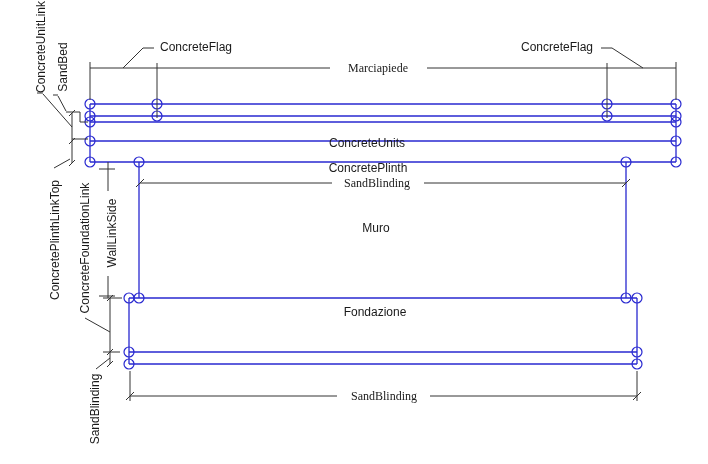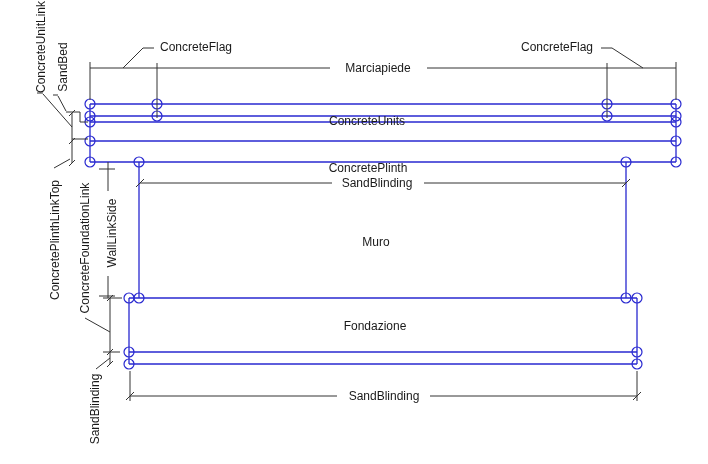--- a/index.html
+++ b/index.html
@@ -14,21 +14,21 @@
     font-family:"Liberation Sans","DejaVu Sans",sans-serif;
     font-size:12px;line-height:12px;color:var(--text);
     overflow:hidden;
   }
   #geom{position:absolute;left:0;top:0;}
   .blue{stroke:var(--element-blue);fill:none;stroke-width:1.3px;}
   .node{stroke:var(--element-blue);fill:none;stroke-width:1.2px;}
   .blk{stroke:var(--annotation-black);fill:none;stroke-width:1px;}
   .hlabel{position:absolute;white-space:nowrap;transform:translate(-50%,-50%);}
   .vlabel{position:absolute;white-space:nowrap;transform:translate(-50%,-50%) rotate(-90deg);}
-  .dimlabel{background:var(--background);padding:0 3px;}
+  .dimlabel{background:var(--background);padding:0 3px;font-family:Liberation Serif, serif;}
 </style>
 </head>
 <body>
 
 <div id="stage">
 
   <svg id="geom" width="708" height="464" viewBox="0 0 708 464">
 
     <g>
       <path class="blue" d="M90,104 H676"></path>
@@ -148,20 +148,20 @@
   <span class="vlabel" style="left:41px;top:47px">ConcreteUnitLink</span>
   <span class="vlabel" style="left:63px;top:67px">SandBed</span>
   <span class="vlabel" style="left:55px;top:240px">ConcretePlinthLinkTop</span>
   <span class="vlabel" style="left:85px;top:248px">ConcreteFoundationLink</span>
   <span class="vlabel" style="left:112px;top:233px">WallLinkSide</span>
   <span class="vlabel" style="left:95px;top:409px">SandBlinding</span>
 
   <span class="hlabel" style="left:196px;top:47px">ConcreteFlag</span>
   <span class="hlabel" style="left:557px;top:47px">ConcreteFlag</span>
   <span class="hlabel dimlabel" style="left:378px;top:68px">Marciapiede</span>
-  <span class="hlabel" style="left:367px;top:121px">ConcreteUnits</span>
+  <span class="hlabel" style="left:367px;top:143px">ConcreteUnits</span>
   <span class="hlabel" style="left:368px;top:168px">ConcretePlinth</span>
   <span class="hlabel dimlabel" style="left:377px;top:183px">SandBlinding</span>
-  <span class="hlabel" style="left:376px;top:242px">Muro</span>
-  <span class="hlabel" style="left:375px;top:326px">Fondazione</span>
+  <span class="hlabel" style="left:376px;top:228px">Muro</span>
+  <span class="hlabel" style="left:375px;top:312px">Fondazione</span>
   <span class="hlabel dimlabel" style="left:384px;top:396px">SandBlinding</span>
 
 </div>
 
 </body></html>

